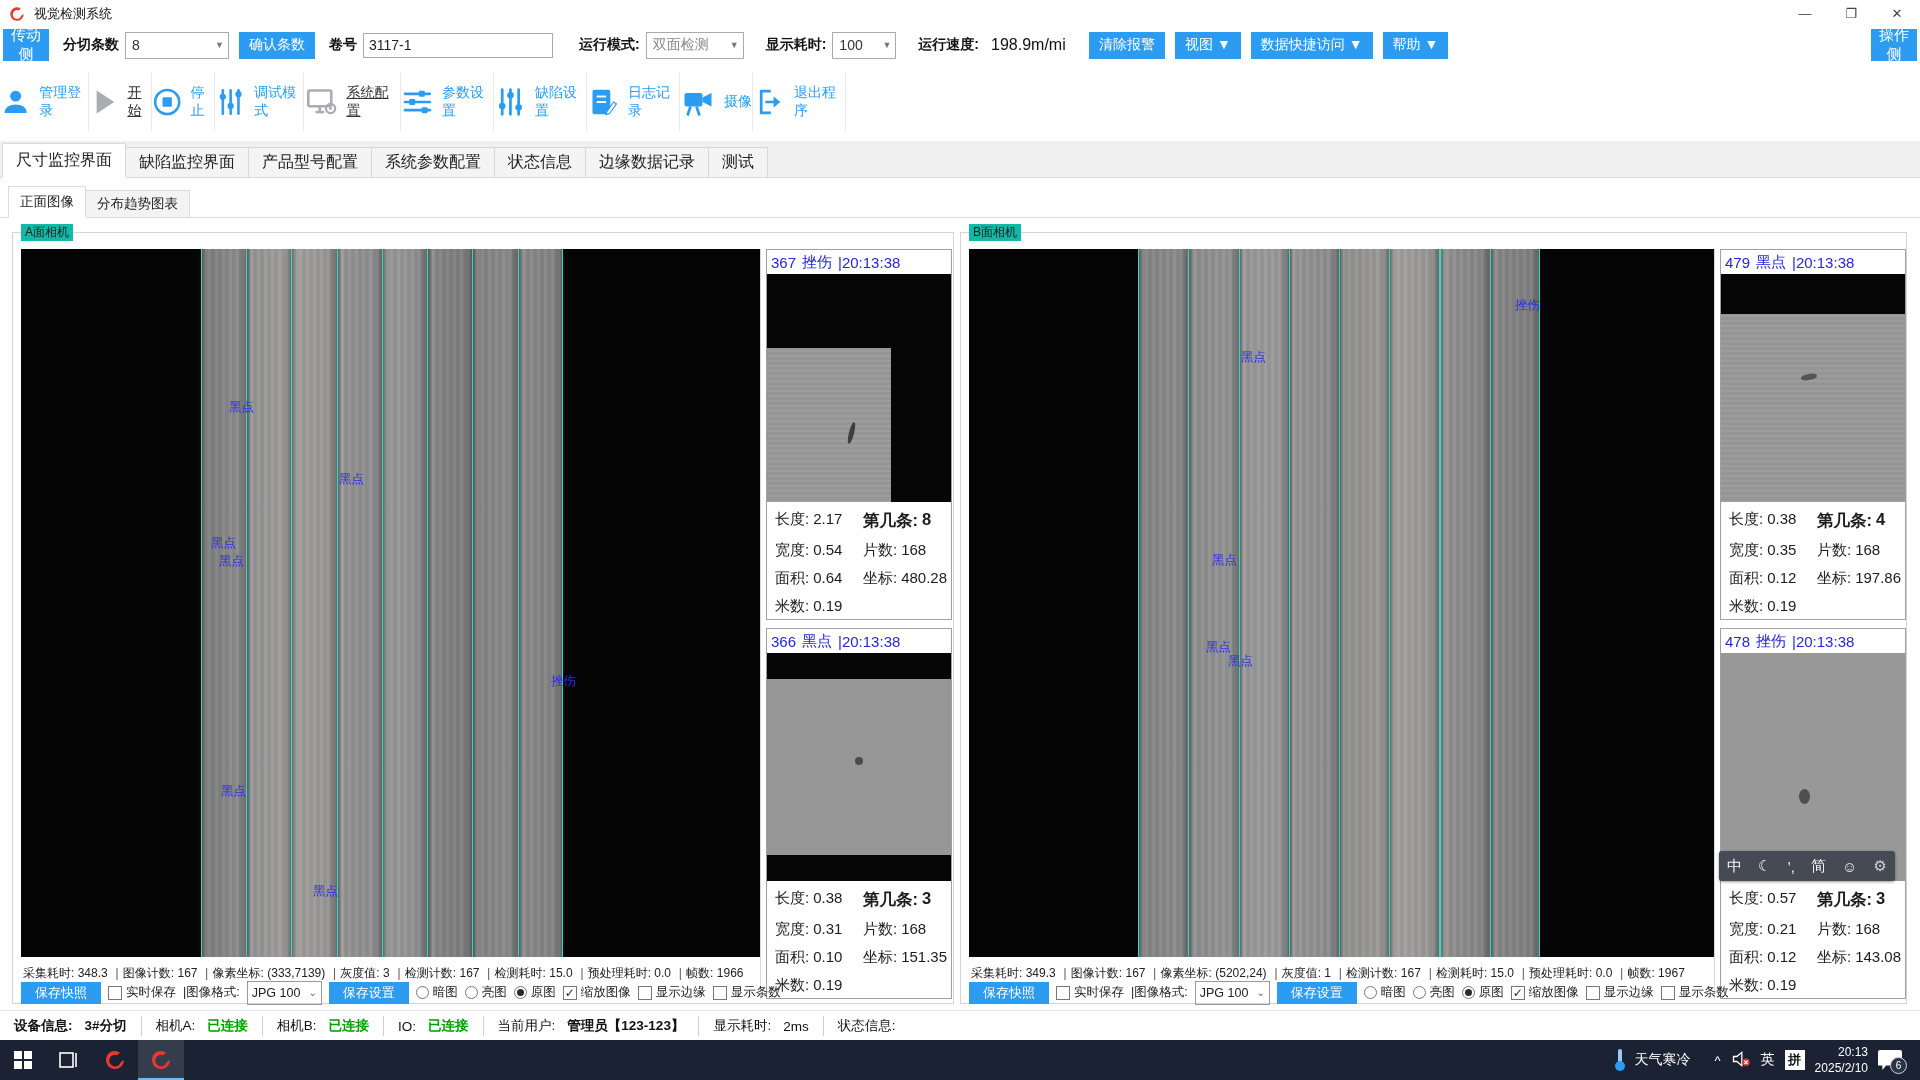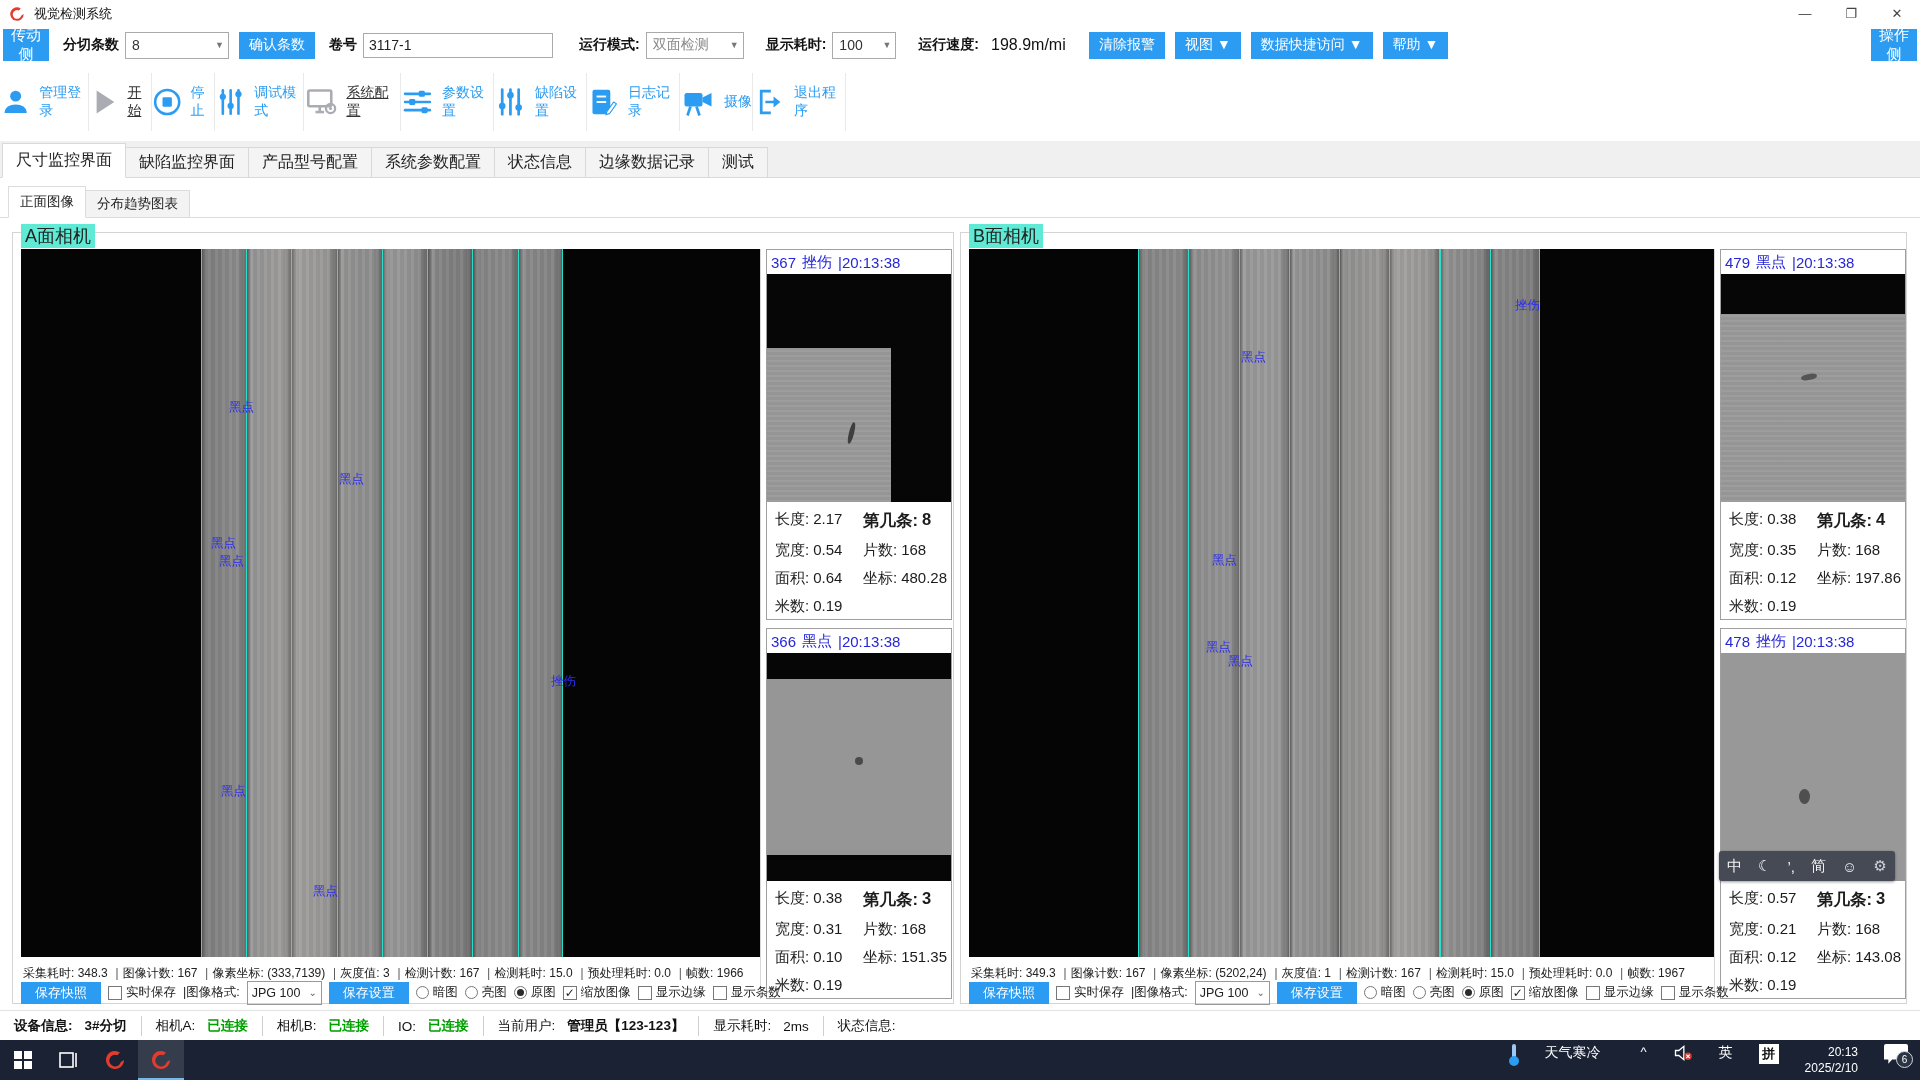--- a/index.html
+++ b/index.html
@@ -45,21 +45,21 @@
         border:1px solid #d9d9d9;border-bottom:none;background:#f4f4f4;margin-right:-1px;cursor:pointer;}
   .mtab.active{background:#fff;height:33px;position:relative;z-index:2;border-bottom:1px solid #fff;margin-bottom:-1px;}
   
   .subtabs{position:absolute;left:0;top:183px;width:1920px;height:35px;background:#fff;
            display:flex;align-items:flex-end;border-bottom:1px solid #dcdcdc;box-sizing:border-box;}
   .stab{height:26px;display:flex;align-items:center;padding:0 11px;font-size:13.5px;color:#222;
         border:1px solid #dcdcdc;border-bottom:none;background:#f3f3f3;margin-right:-1px;cursor:pointer;}
   .stab.active{background:#fff;height:30px;z-index:2;border-bottom:1px solid #fff;margin-bottom:-1px;}
   
   .group{position:absolute;border:1px solid #d4d4d4;background:#fff;box-sizing:border-box;}
-  .group .glabel{position:absolute;top:-9px;left:8px;background:#5eead4;padding:0 4px;font-size:18px;color:#222;}
+  .group .glabel{position:absolute;top:-9px;left:8px;background:#14b8a6;padding:0 4px;font-size:12px;color:#222;}
   .ga{left:12px;top:232px;width:942px;height:772px;}
   .gb{left:960px;top:232px;width:947px;height:772px;}
   
   .cam{position:absolute;left:8px;top:16px;width:740px;height:708px;background:#050505;overflow:hidden;}
   .gb .cam{width:745px;}
   .strips{position:absolute;top:0;bottom:0;
     background-image:
       repeating-linear-gradient(90deg, rgba(0,0,0,.30) 0px, rgba(0,0,0,.30) 1.5px, rgba(255,255,255,.07) 5px, rgba(0,0,0,0) 9px, rgba(0,0,0,0) 36px, rgba(0,0,0,.16) 42px, rgba(0,0,0,.30) 45.25px),
       repeating-linear-gradient(90deg, rgba(255,255,255,.045) 0px 3px, rgba(0,0,0,.045) 3px 7px),
       linear-gradient(90deg,#7b7b7b,#959595 15%,#a3a19e 25%,#8f8f8f 45%,#979797 55%,#7e7e7e 70%,#8b8b8b 85%,#828282);}
@@ -102,21 +102,21 @@
   
   .devbar{position:absolute;left:0;top:1010px;width:1920px;height:30px;background:#fff;border-top:1px solid #e3e3e3;
           display:flex;align-items:center;font-size:13.5px;color:#111;}
   .dv{display:inline-flex;align-items:center;gap:12px;padding:0 14px;height:20px;border-right:1px solid #cfcfcf;white-space:nowrap;}
   .dv b{font-weight:bold;}
   .green{color:#00a000;font-weight:bold;}
   
   .taskbar{position:absolute;left:0;top:1040px;width:1920px;height:40px;background:#1a2233;display:flex;align-items:center;}
   .ttile{width:46px;height:40px;display:flex;align-items:center;justify-content:center;cursor:pointer;}
   .ttile.active{background:rgba(255,255,255,.12);box-shadow:inset 0 -2px 0 #76b9ed;}
-  .tray{margin-left:auto;display:flex;align-items:flex-start;gap:26px;color:#fff;padding-right:12px;}
+  .tray{margin-left:auto;display:flex;align-items:center;gap:10px;color:#fff;padding-right:18px;}
   .tray .txt{font-size:14px;color:#fff;}
   .clock{font-size:12px;text-align:right;line-height:1.35;}
   .imebadge{width:20px;height:20px;background:#fff;color:#111;display:flex;align-items:center;justify-content:center;
             font-size:13px;font-weight:bold;}
   .notif{position:relative;width:24px;height:20px;}
   .notif .bubble{position:absolute;inset:0;background:#fff;border-radius:2px;
        clip-path:polygon(0 0,100% 0,100% 78%,34% 78%,18% 100%,18% 78%,0 78%);}
   .notif .cnt{position:absolute;right:-5px;bottom:-4px;width:15px;height:15px;border-radius:50%;background:#2b3443;
        color:#fff;font-size:10px;display:flex;align-items:center;justify-content:center;border:1px solid #cfd6e4;}
   .thermo{position:relative;width:10px;height:22px;}

